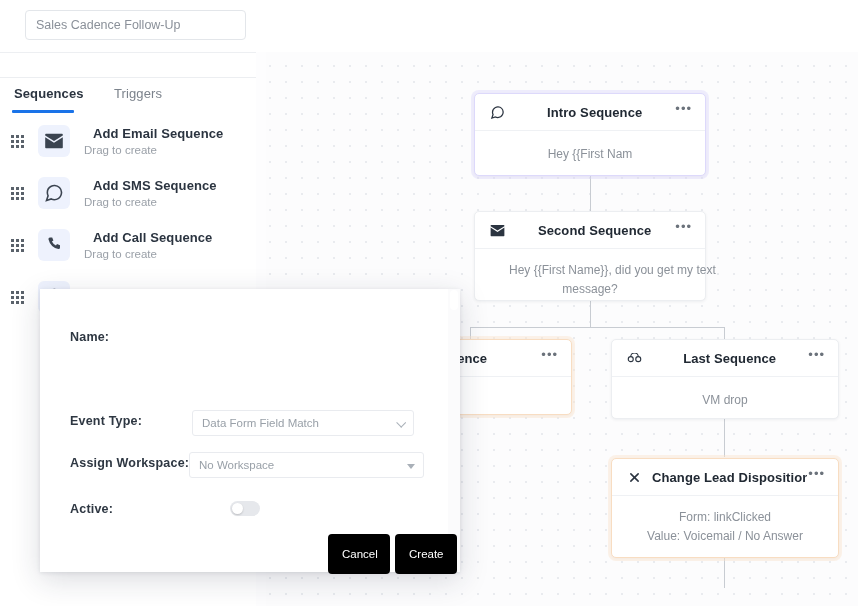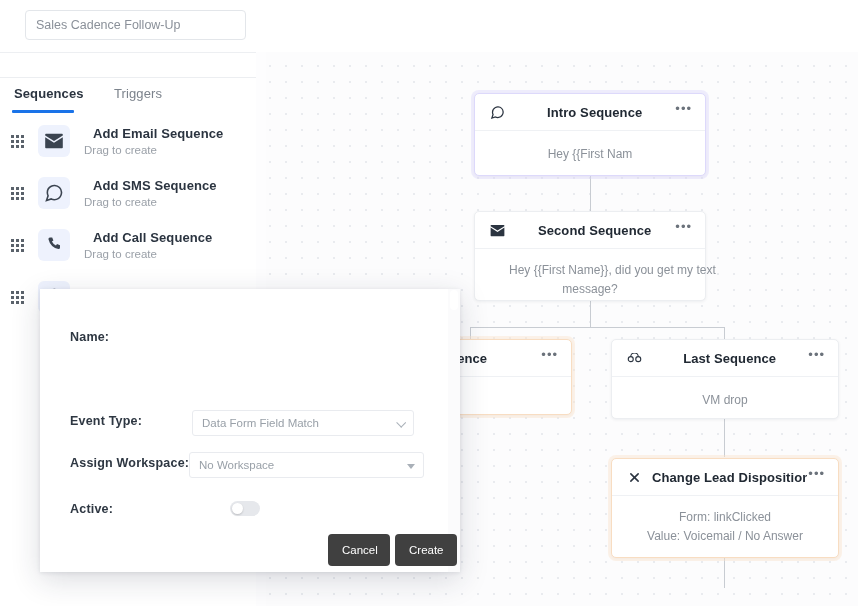--- a/index.html
+++ b/index.html
@@ -294,24 +294,24 @@
     box-shadow: 0 1px 2px rgba(0,0,0,.18);
   }
   .modal-actions {
     position: absolute;
     left: 0; bottom: 14px;
     width: 420px;
     height: 24px;
   }
   .btn {
     position: absolute;
-    height: 32px;
+    height: 40px;
     border: none;
     border-radius: 4px;
-    background: #404040;
+    background: #000000;
     color: #ffffff;
     font-family: "Liberation Sans", sans-serif;
     font-size: 11.5px;
     cursor: pointer;
     padding: 0 14px;
     line-height: 24px;
   }
   .btn.cancel { left: 288px; width: 62px; }
   .btn.create { left: 355px; width: 62px; }
 </style>

